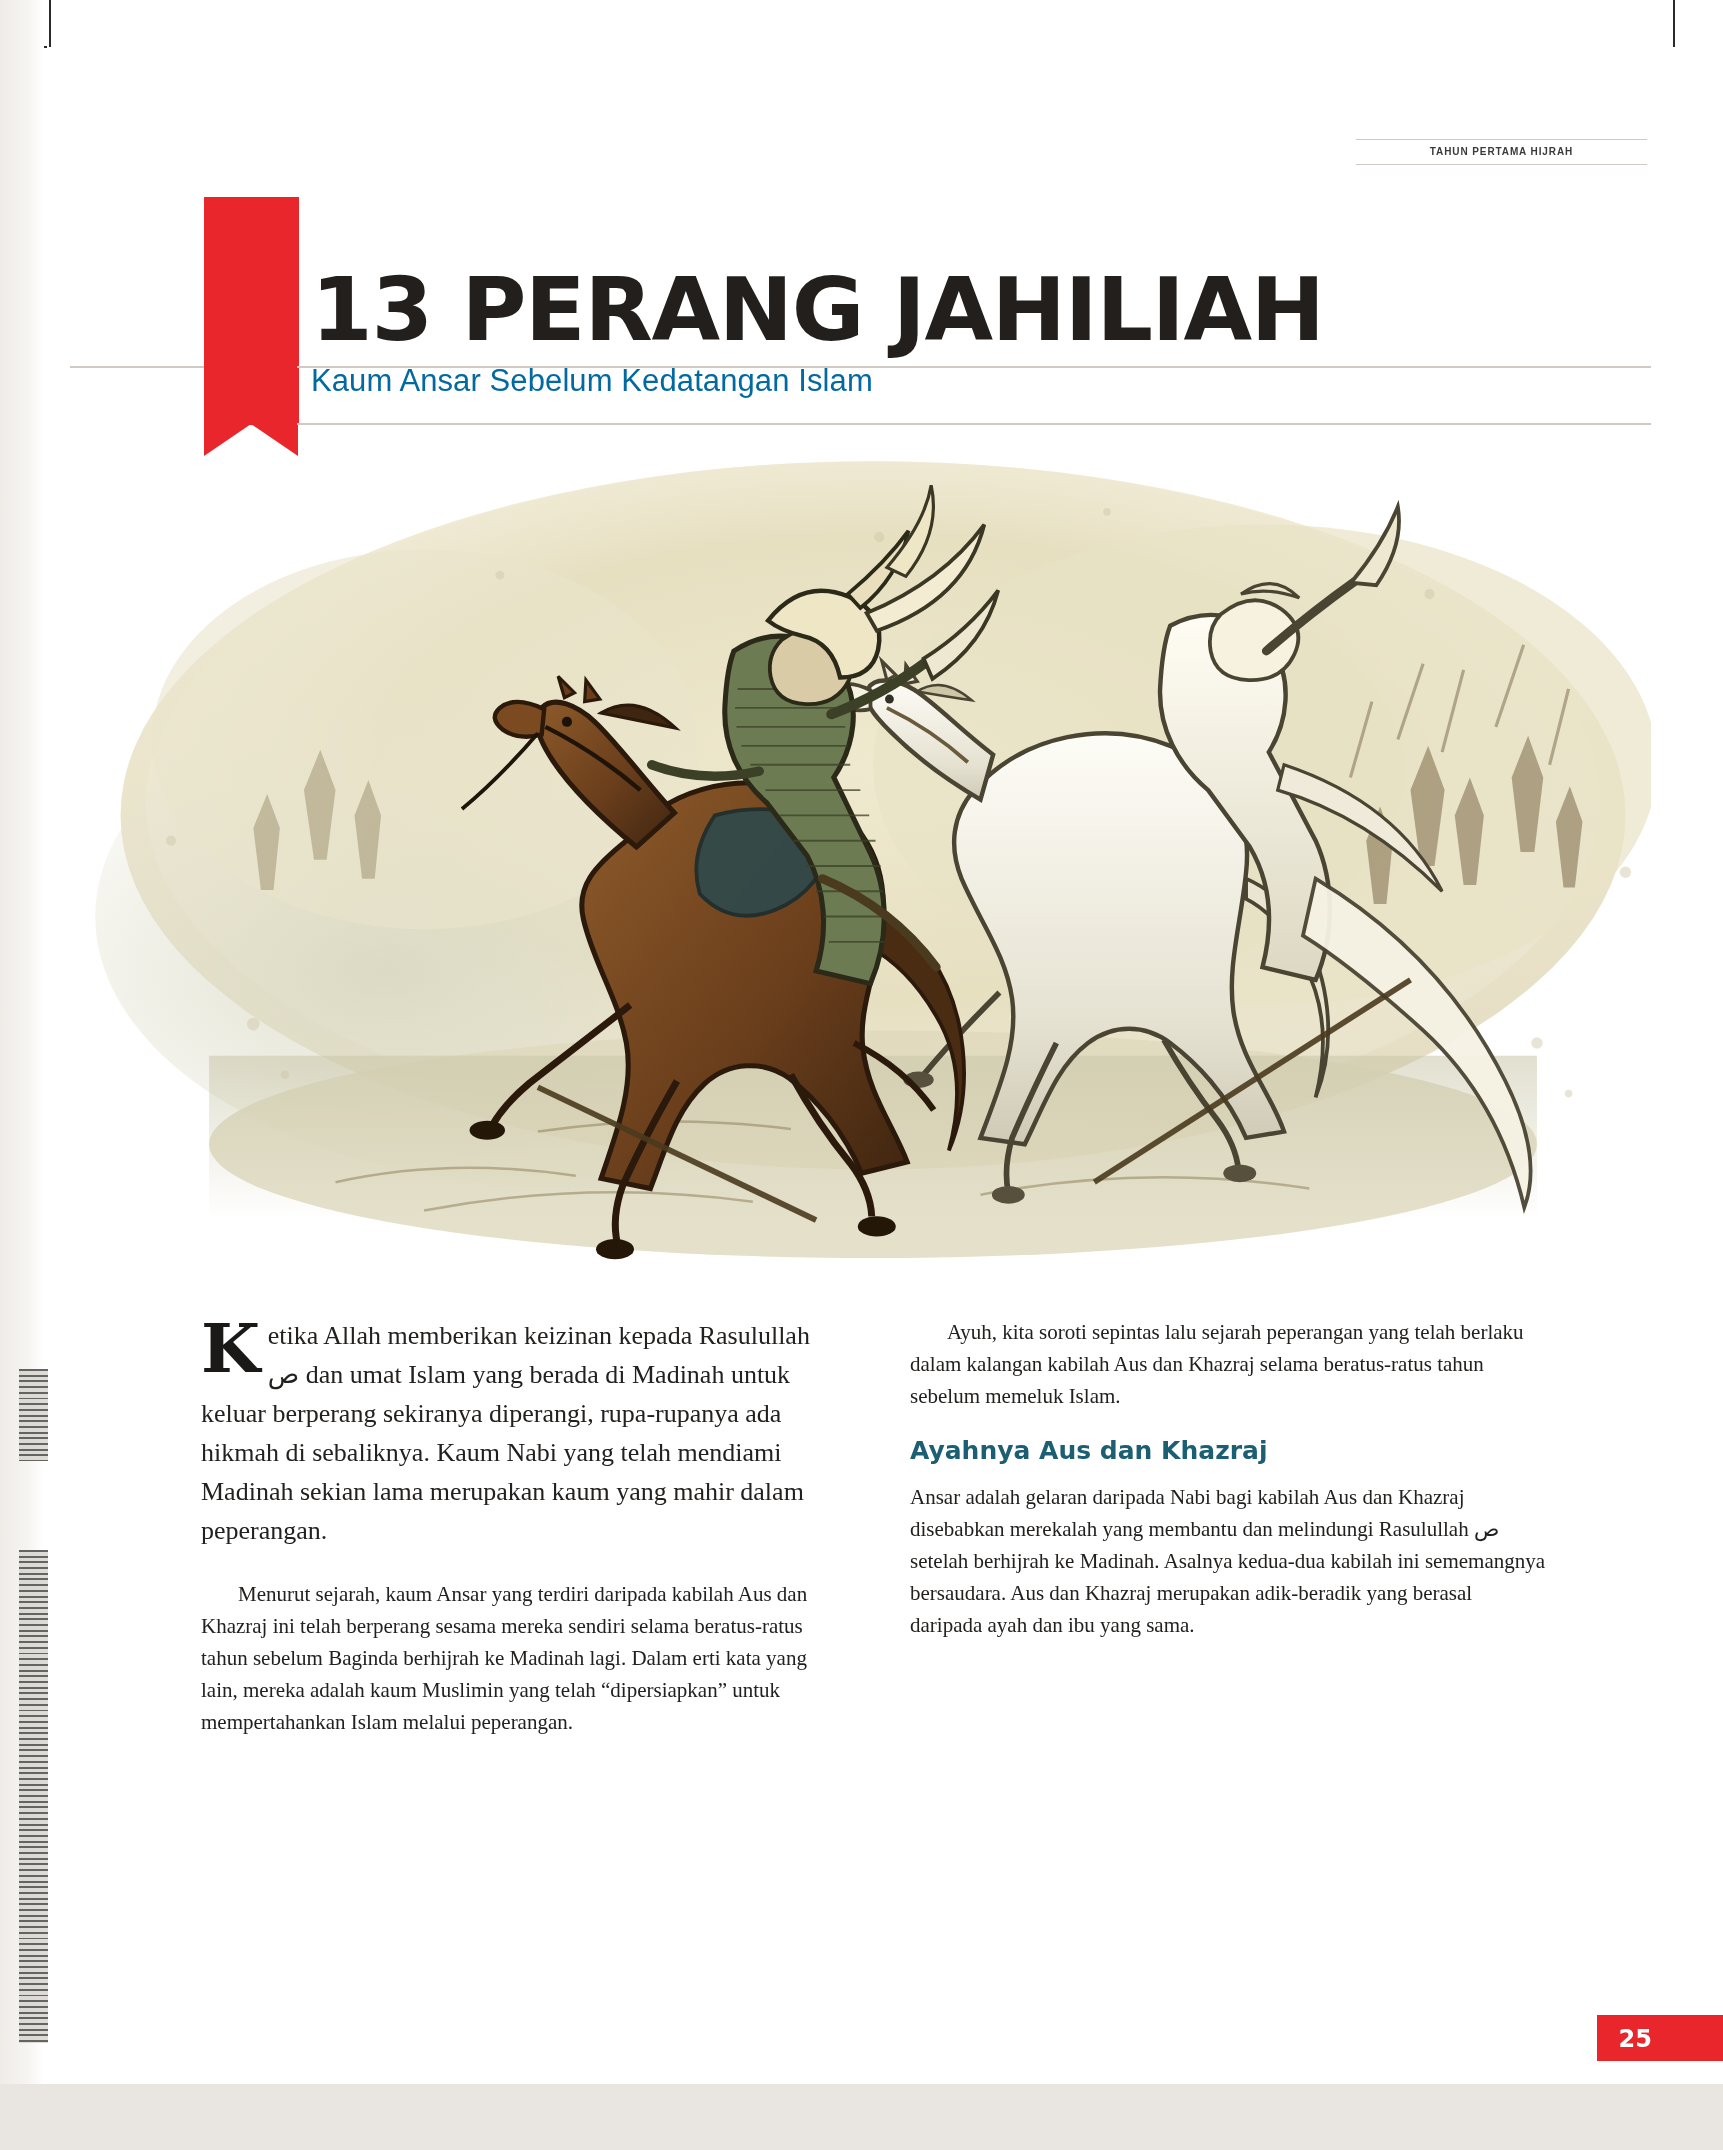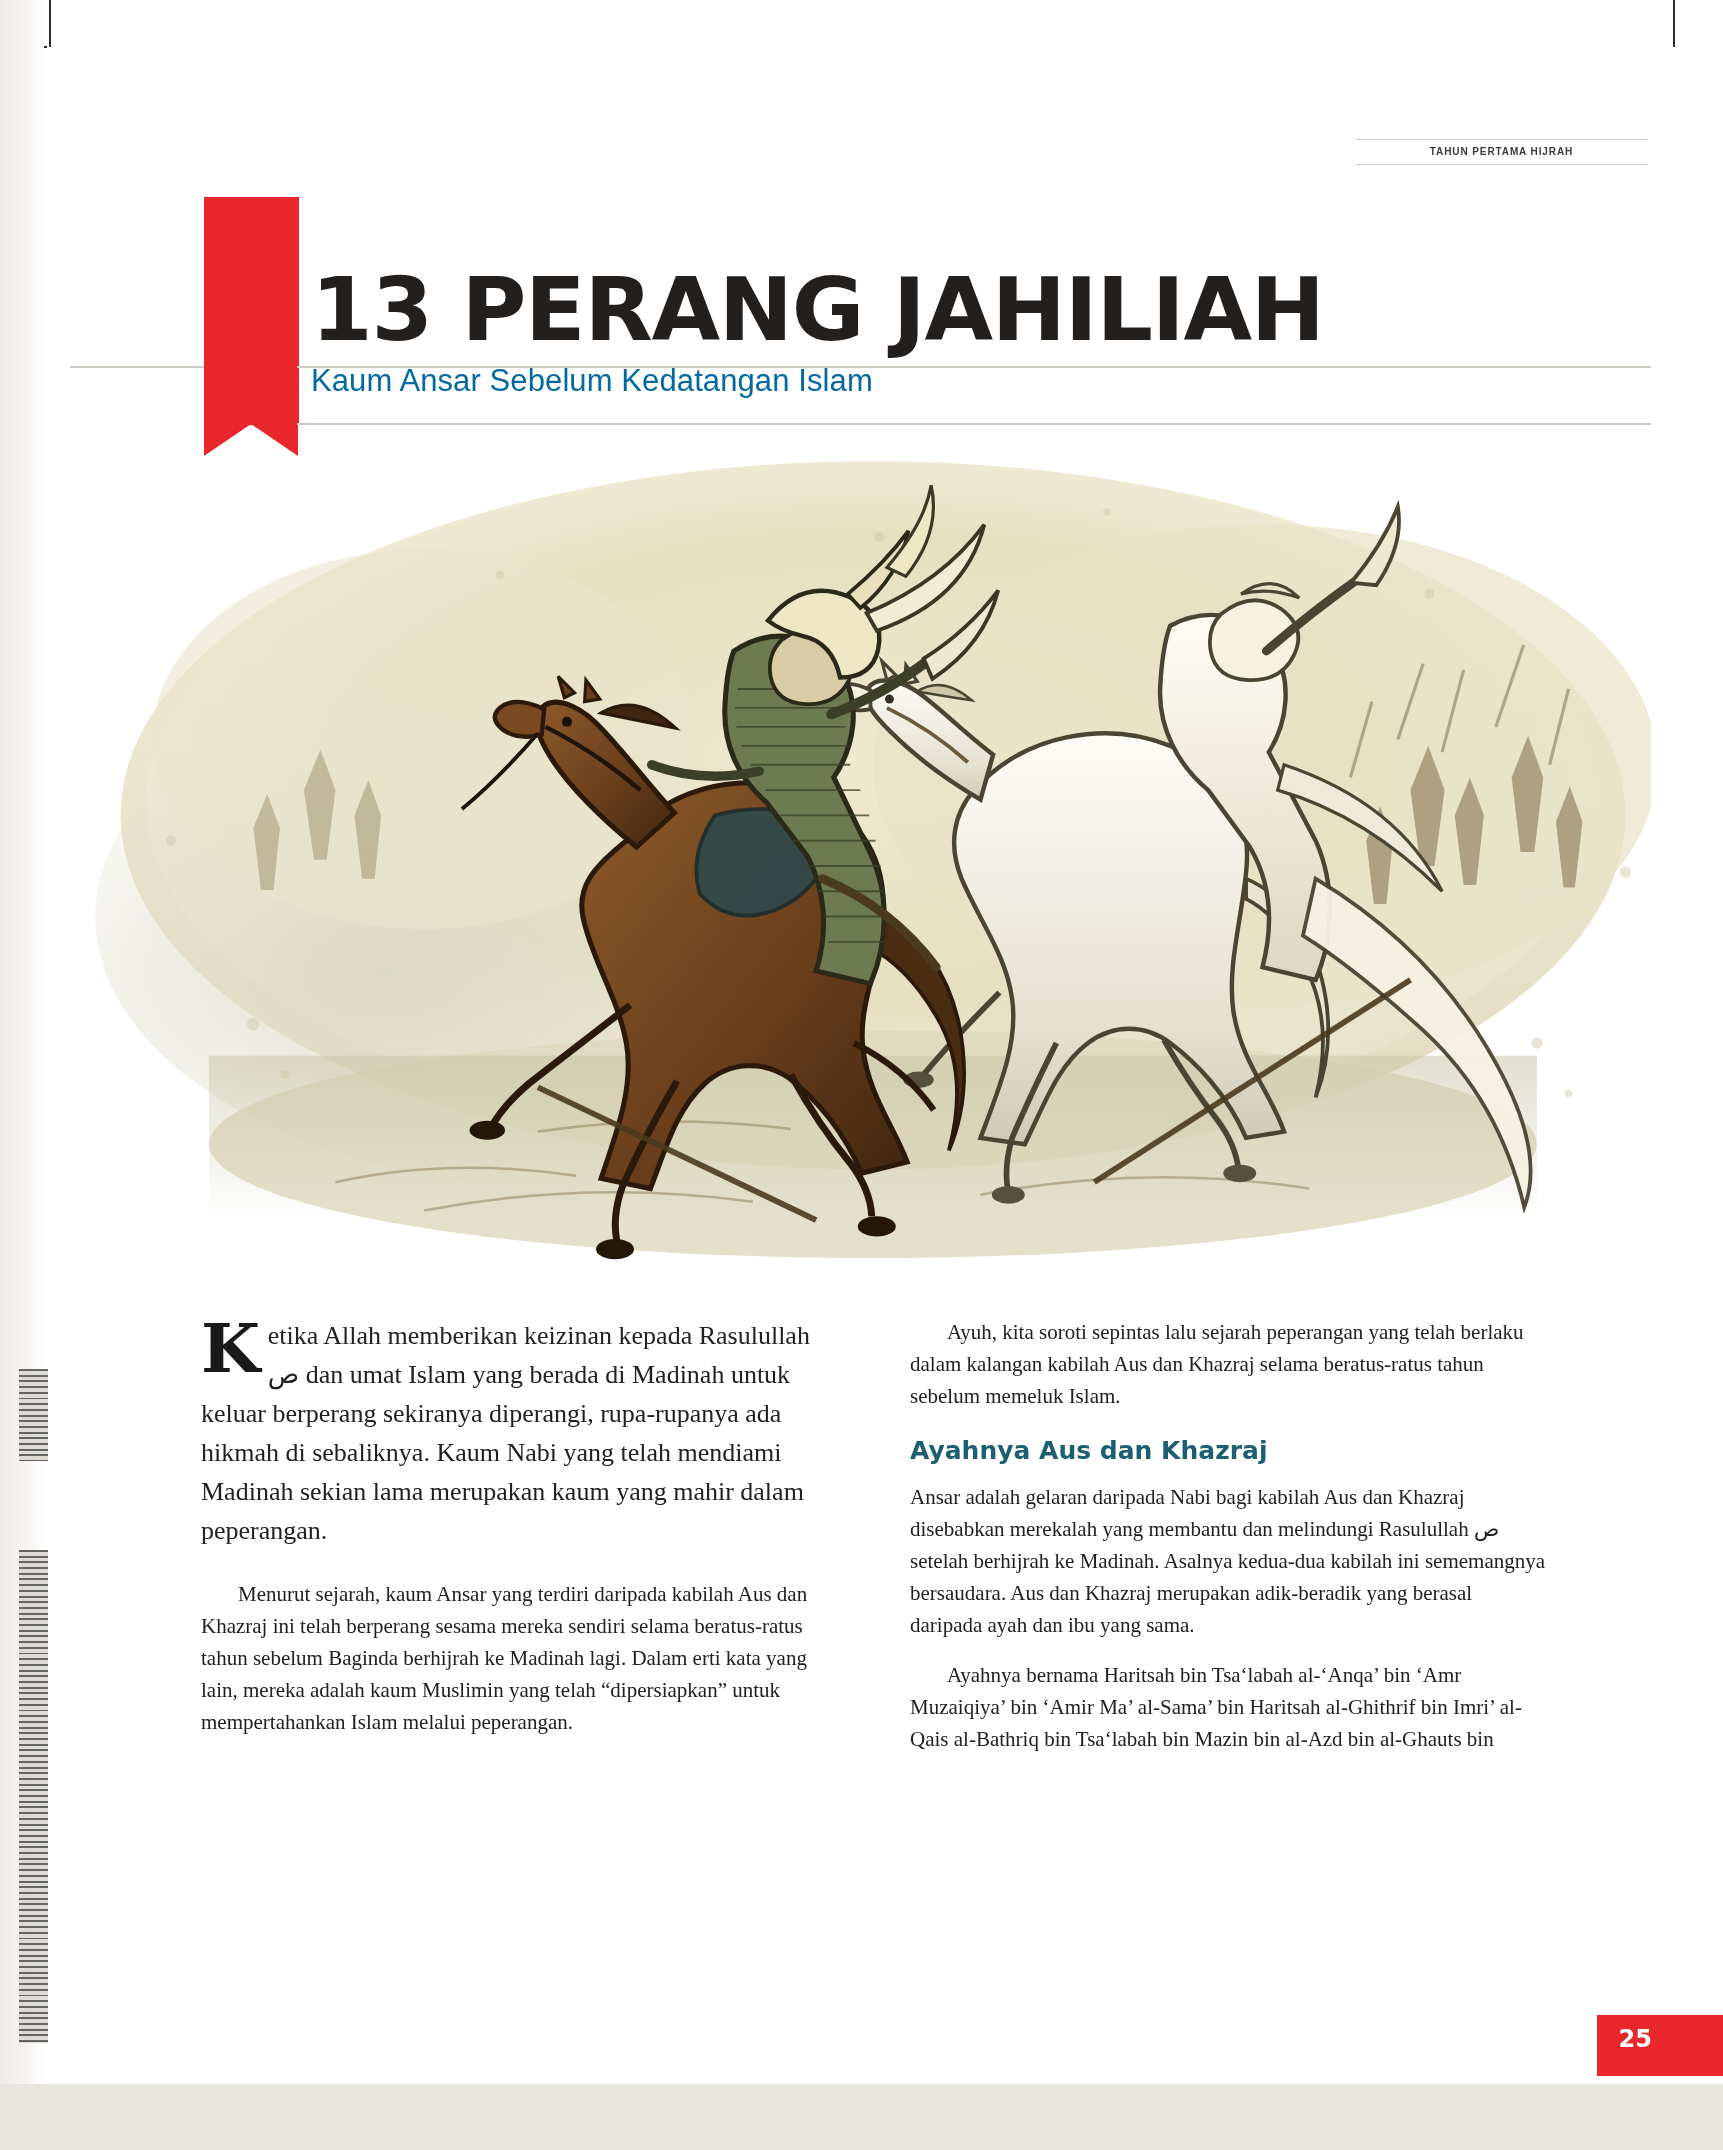--- a/index.html
+++ b/index.html
@@ -184,21 +184,21 @@
     color: #1c5f72;
     margin: 24px 0 16.4px 0;
   }
 
   
   .folio {
     position: absolute;
     right: 0;
     top: 2015px;
     width: 127px;
-    height: 61px;
+    height: 46px;
     background: #e8262b;
   }
   .folio span {
     position: absolute;
     left: 21.5px;
     top: 10px;
     font-family: "DejaVu Sans", sans-serif;
     font-weight: 700;
     font-size: 24px;
     color: #ffffff;
@@ -467,21 +467,20 @@
     <p class="lead">
       <span class="dropcap">K</span><span>etika Allah memberikan keizinan kepada Rasulullah ص dan umat Islam yang berada di Madinah untuk keluar berperang sekiranya diperangi, rupa-rupanya ada hikmah di sebaliknya. Kaum Nabi yang telah mendiami Madinah sekian lama merupakan kaum yang mahir dalam peperangan.</span>
     </p>
     <p class="body">Menurut sejarah, kaum Ansar yang terdiri daripada kabilah Aus dan Khazraj ini telah berperang sesama mereka sendiri selama beratus-ratus tahun sebelum Baginda berhijrah ke Madinah lagi. Dalam erti kata yang lain, mereka adalah kaum Muslimin yang telah “dipersiapkan” untuk mempertahankan Islam melalui peperangan.</p>
   </div>
 
   <div class="col col-right">
     <p class="body">Ayuh, kita soroti sepintas lalu sejarah peperangan yang telah berlaku dalam kalangan kabilah Aus dan Khazraj selama beratus-ratus tahun sebelum memeluk Islam.</p>
     <h2 class="subhead">Ayahnya Aus dan Khazraj</h2>
     <p class="body noindent">Ansar adalah gelaran daripada Nabi bagi kabilah Aus dan Khazraj disebabkan merekalah yang membantu dan melindungi Rasulullah ص setelah berhijrah ke Madinah. Asalnya kedua-dua kabilah ini sememangnya bersaudara. Aus dan Khazraj merupakan adik-beradik yang berasal daripada ayah dan ibu yang sama.</p>
-    <p class="body">Ayahnya bernama Haritsah bin Tsa‘labah al-‘Anqa’ bin ‘Amr Muzaiqiya’ bin ‘Amir Ma’ al-Sama’ bin Haritsah al-Ghithrif bin Imri’ al-Qais al-Bathriq bin Tsa‘labah bin Mazin bin al-Azd bin al-Ghauts bin</p>
   </div>
 
   <div class="folio">
     <span>25</span>
   </div>
 
   <div class="bottom-band"></div>
 </div>
 
 

